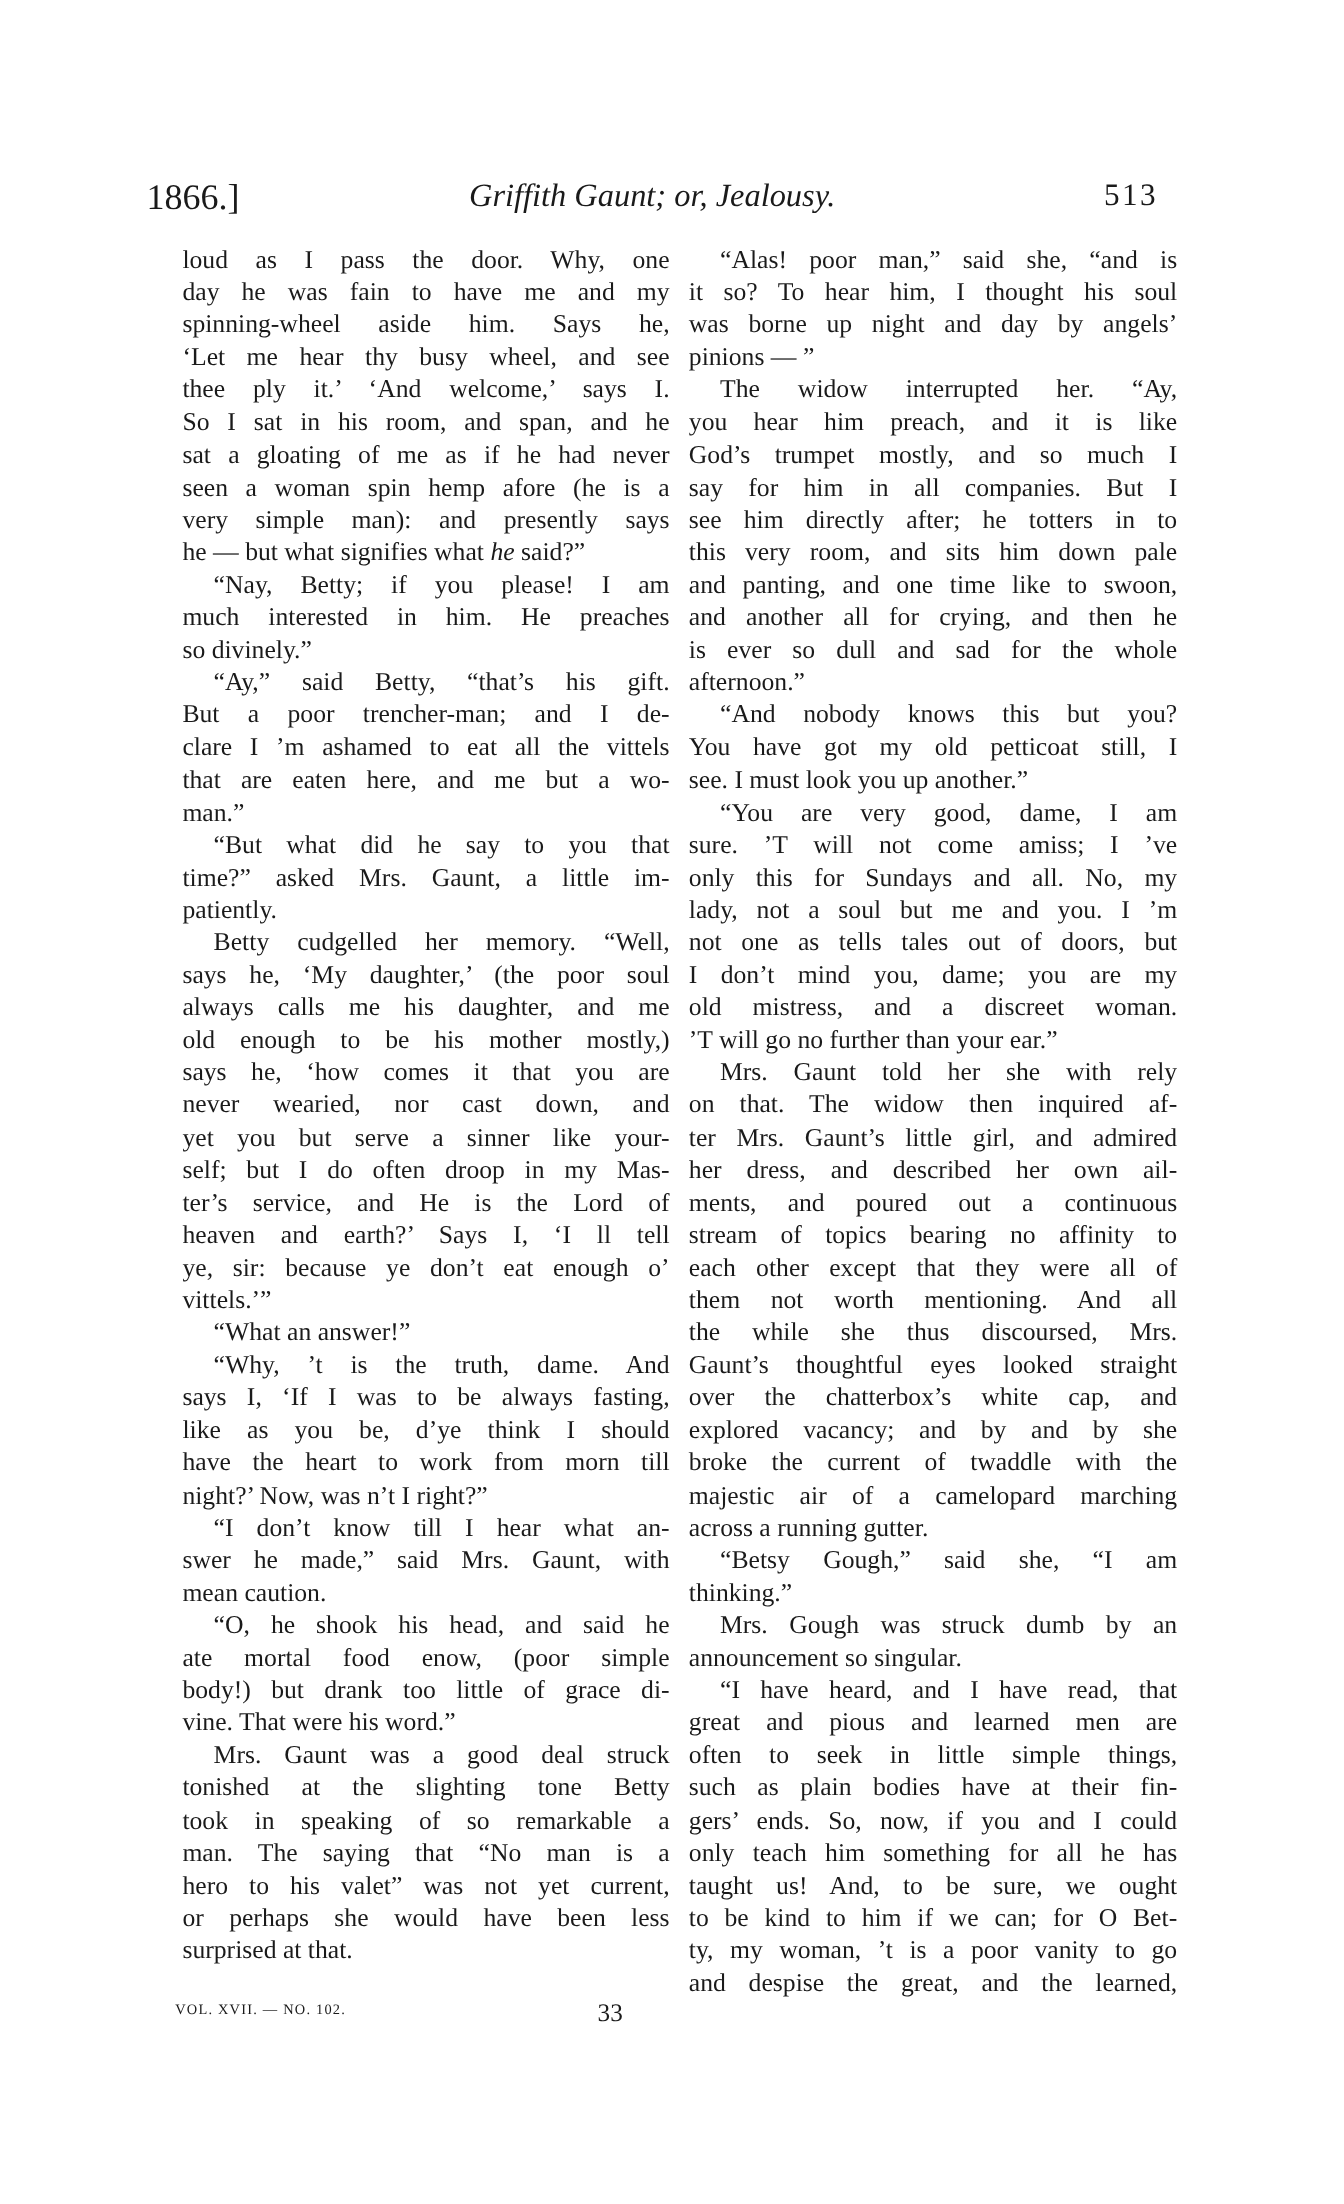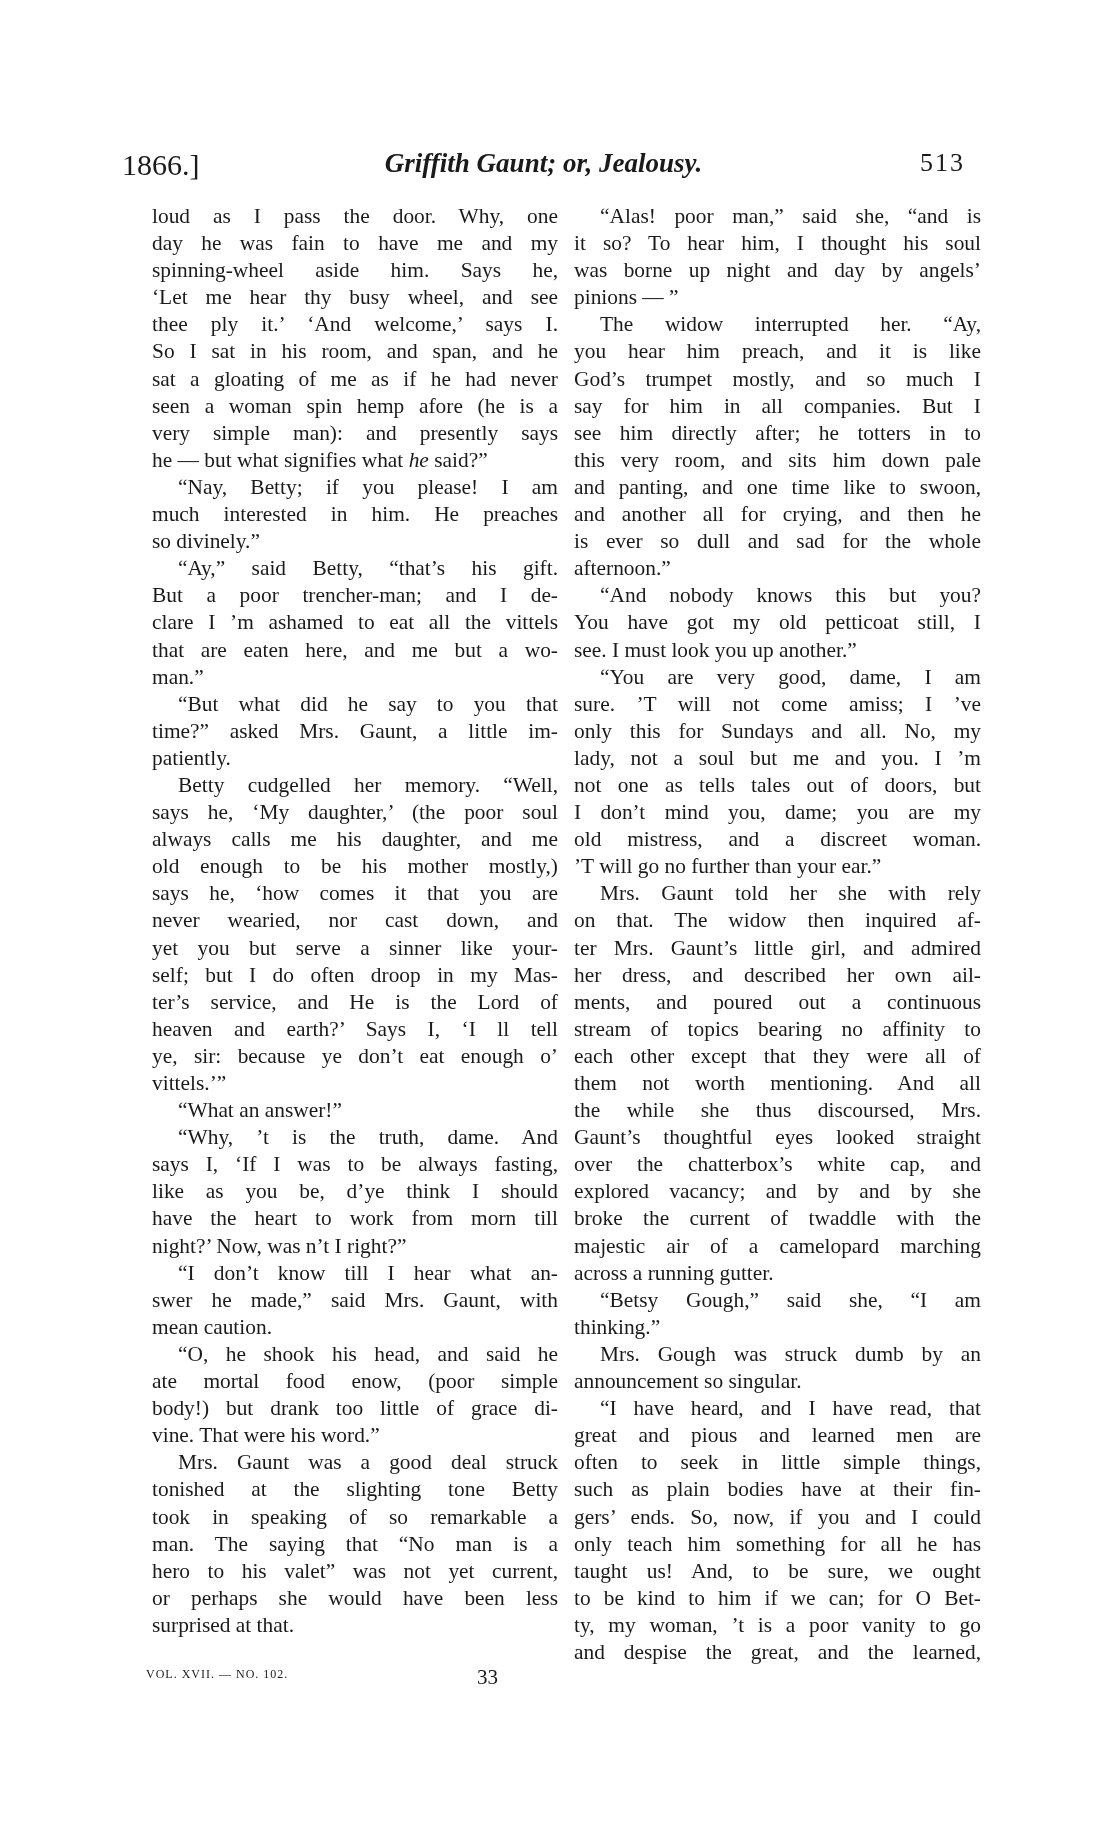--- a/index.html
+++ b/index.html
@@ -1,32 +1,32 @@
 <!DOCTYPE html>
 <html><head>
 <meta charset="utf-8">
 <style>
   html, body { margin: 0; padding: 0; background: #ffffff; }
   body { width: 1120px; height: 1837px; position: relative; overflow: hidden;
          font-family: "Liberation Serif", "DejaVu Serif", serif; color: #1a1a1a; }
   .header { position: absolute; top: 148px; left: 122px; width: 843px; height: 36px; }
   .hdr-year { position: absolute; left: 0; top: 0; font-size: 30px; }
   .hdr-title { position: absolute; left: 0; width: 843px; top: 0; text-align: center;
-               font-size: 27px; font-style: italic; font-weight: bold; }
+               font-size: 27px; font-style: italic; }
   .hdr-page { position: absolute; right: 0; top: 0; font-size: 26px; letter-spacing: 2px; }
   .col { position: absolute; top: 203px; font-size: 21.4px; line-height: 27.1px;
          text-align: justify; }
   .col-left { left: 122px; width: 406px; margin-left: 30px; }
   .col-right { left: 574px; width: 407px; }
   .line { display: block; white-space: nowrap; text-align-last: justify; text-align: justify; }
   .line.last { text-align-last: left; }
   .line.indent { padding-left: 26px; }
   .footer { position: absolute; top: 1667px; left: 122px; width: 406px; height: 30px; }
   .ftr-vol { position: absolute; left: 24px; top: 0; font-size: 12px; letter-spacing: 1px; }
-  .ftr-sig { position: absolute; left: 355px; top: -2px; font-size: 21px; }
+  .ftr-sig { position: absolute; left: 376px; top: -2px; font-size: 21px; }
   em { font-style: italic; }
 </style>
 </head>
 <body>
 
 <div class="header">
   <span class="hdr-year">1866.]</span>
   <span class="hdr-title">Griffith Gaunt; or, Jealousy.</span>
   <span class="hdr-page">513</span>
 </div>

